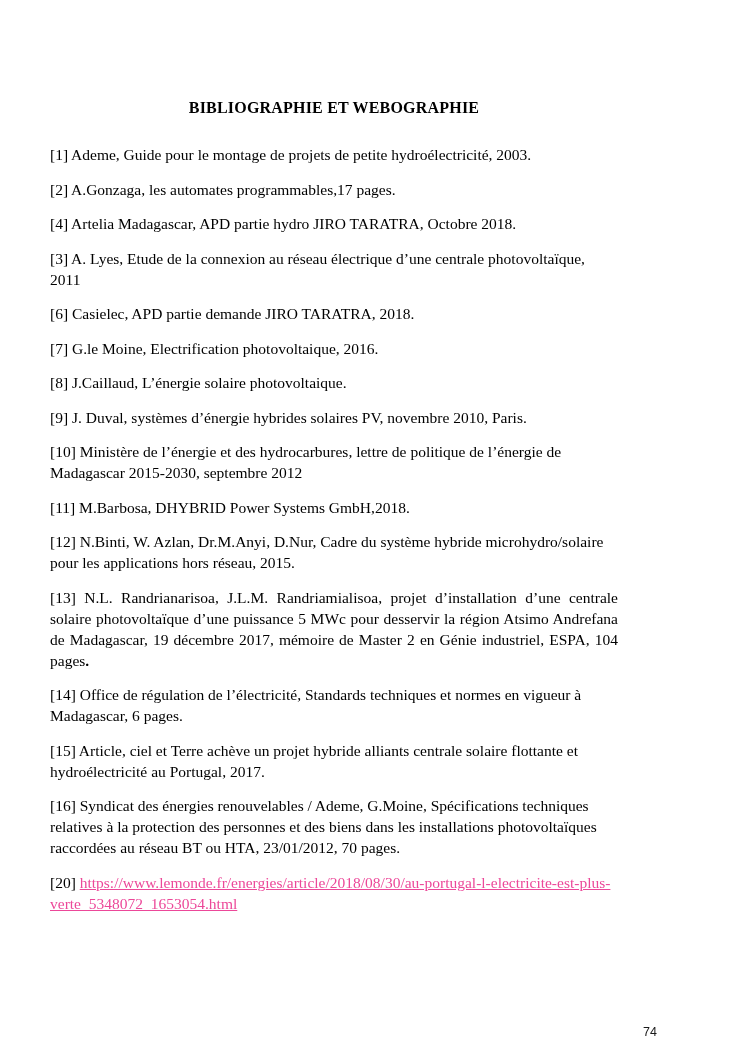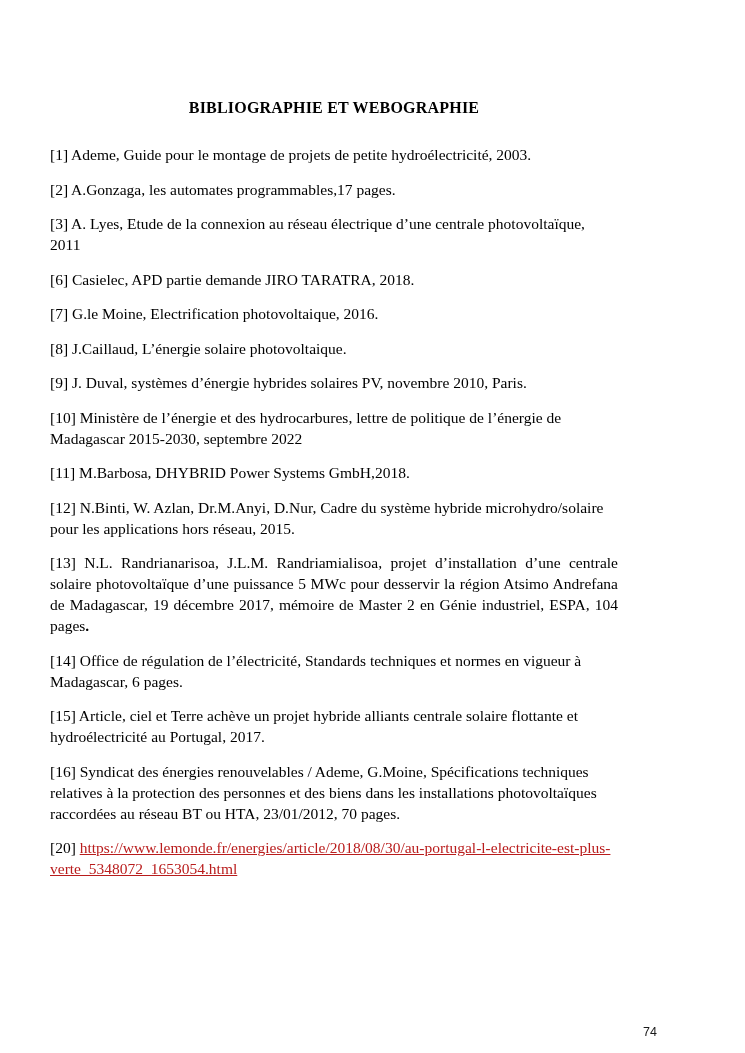--- a/index.html
+++ b/index.html
@@ -38,21 +38,21 @@
     margin: 0 0 13.5px 0;
     word-wrap: break-word;
   }
   .ref.justify {
     text-align: justify;
   }
   .bold-suffix {
     font-weight: bold;
   }
   a.link {
-    color: #b91c1c;
+    color: #ec4899;
     cursor: pointer;
   }
   .page-number {
     position: absolute;
     right: 88px;
     top: 1025px;
     font-family: "Liberation Sans", sans-serif;
     font-size: 12.5px;
     color: #1a1a1a;
   }
@@ -61,26 +61,27 @@
 <body>
 
 <div class="page">
   <div class="content">
 
     <h1 class="doc-title">BIBLIOGRAPHIE ET WEBOGRAPHIE</h1>
 
     <div>
       <p class="ref">[1] Ademe, Guide pour le montage de projets de petite hydroélectricité, 2003.</p>
       <p class="ref">[2] A.Gonzaga, les automates programmables,17 pages.</p>
+      <p class="ref">[4] Artelia Madagascar, APD partie hydro JIRO TARATRA, Octobre 2018.</p>
       <p class="ref">[3] A. Lyes, Etude de la connexion au réseau électrique d’une centrale photovoltaïque, 2011</p>
       <p class="ref">[6] Casielec, APD partie demande JIRO TARATRA, 2018.</p>
       <p class="ref">[7] G.le Moine, Electrification photovoltaique, 2016.</p>
       <p class="ref">[8] J.Caillaud, L’énergie solaire photovoltaique.</p>
       <p class="ref">[9] J. Duval, systèmes d’énergie hybrides solaires PV, novembre 2010, Paris.</p>
-      <p class="ref">[10] Ministère de l’énergie et des hydrocarbures, lettre de politique de l’énergie de Madagascar 2015-2030, septembre 2022</p>
+      <p class="ref">[10] Ministère de l’énergie et des hydrocarbures, lettre de politique de l’énergie de Madagascar 2015-2030, septembre 2012</p>
       <p class="ref">[11] M.Barbosa, DHYBRID Power Systems GmbH,2018.</p>
       <p class="ref">[12] N.Binti, W. Azlan, Dr.M.Anyi, D.Nur, Cadre du système hybride microhydro/solaire pour les applications hors réseau, 2015.</p>
       <p class="ref justify"><span>[13] N.L. Randrianarisoa, J.L.M. Randriamialisoa, projet d’installation d’une centrale solaire photovoltaïque d’une puissance 5 MWc pour desservir la région Atsimo Andrefana de Madagascar, 19 décembre 2017, mémoire de Master 2 en Génie industriel, ESPA, 104 pages</span><span class="bold-suffix">.</span></p>
       <p class="ref">[14] Office de régulation de l’électricité, Standards techniques et normes en vigueur à Madagascar, 6 pages.</p>
       <p class="ref">[15] Article, ciel et Terre achève un projet hybride alliants centrale solaire flottante et hydroélectricité au Portugal, 2017.</p>
       <p class="ref">[16] Syndicat des énergies renouvelables / Ademe, G.Moine, Spécifications techniques relatives à la protection des personnes et des biens dans les installations photovoltaïques raccordées au réseau BT ou HTA, 23/01/2012, 70 pages.</p>
       <p class="ref"><span>[20] </span><a class="link" href="#">https://www.lemonde.fr/energies/article/2018/08/30/au-portugal-l-electricite-est-plus-verte_5348072_1653054.html</a></p>
     </div>
 
   </div>

